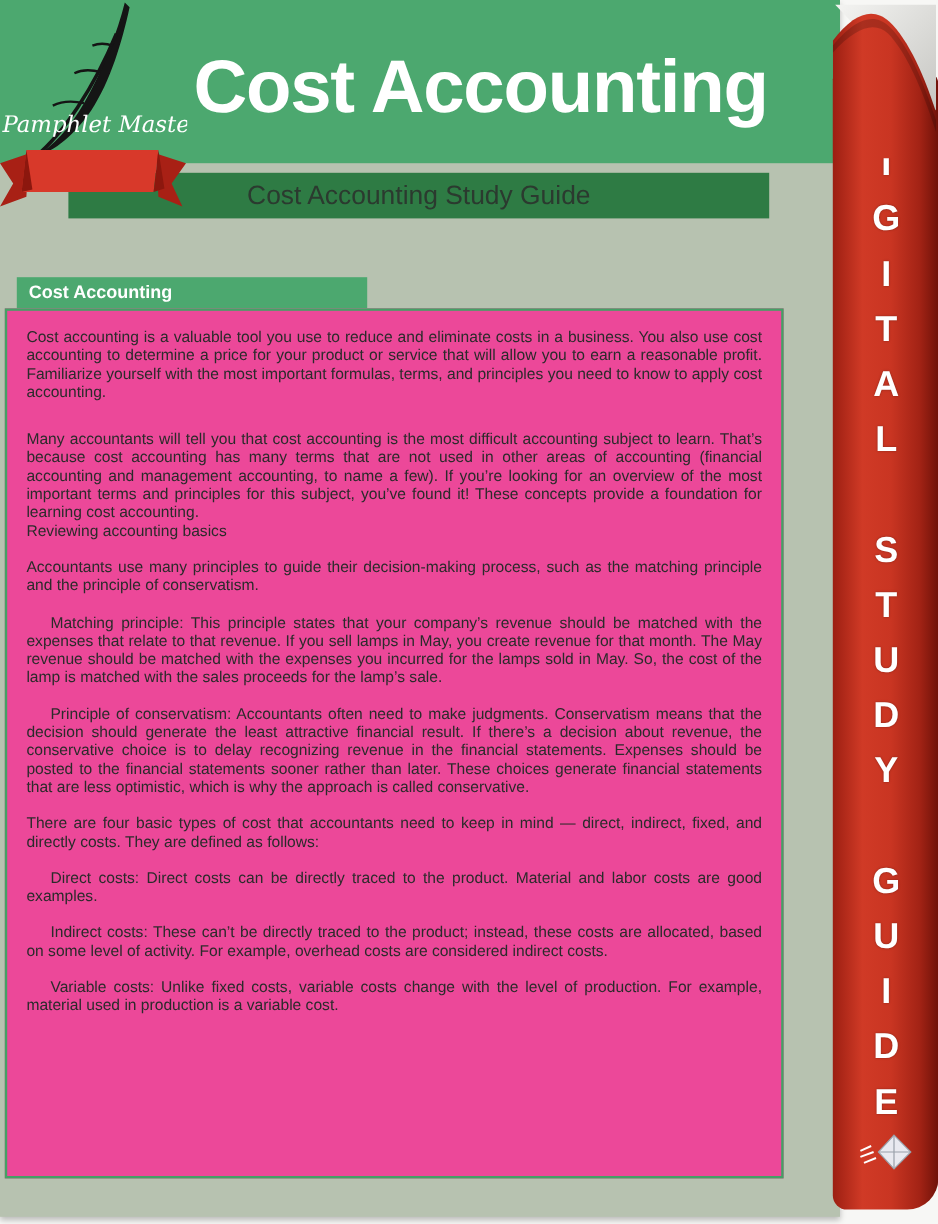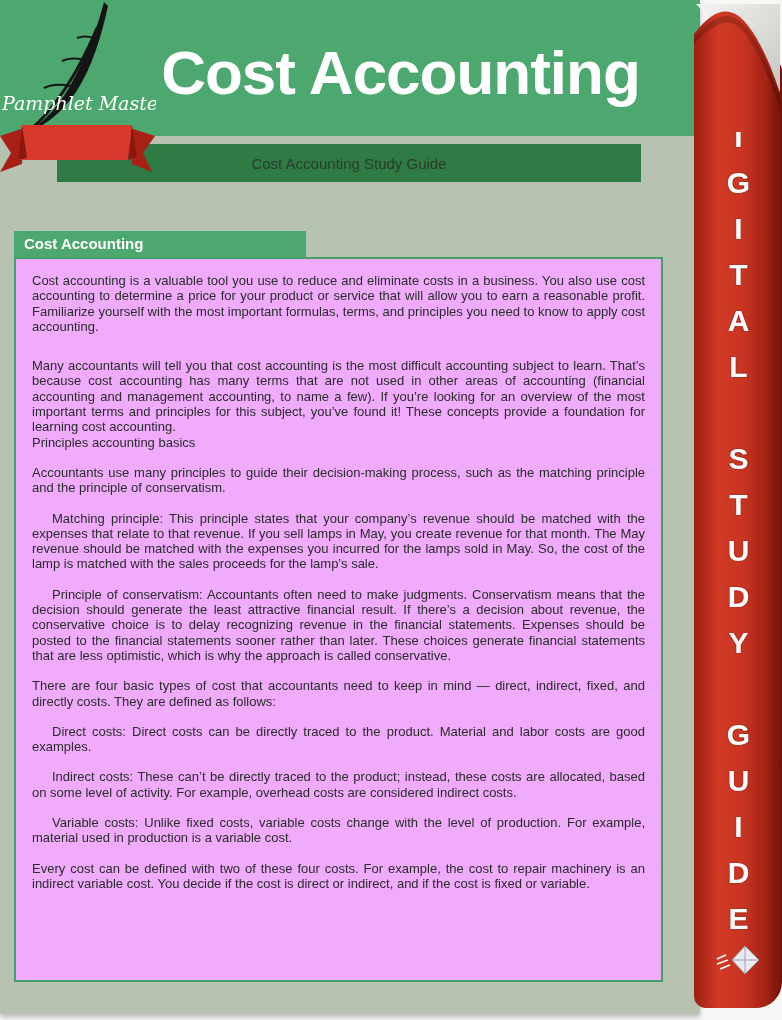--- a/index.html
+++ b/index.html
@@ -27,33 +27,33 @@
     font-size:62px; font-weight:bold; letter-spacing:-1px;
     color:#ffffff; line-height:1;
     white-space:nowrap;
   }
   .logo-svg { position:absolute; left:0; top:0; z-index:3; }
   .subtitle-bar {
     position:absolute; left:57px; top:144px;
     width:584px; height:38px;
     background:#2e7b44;
     display:flex; align-items:center; justify-content:center;
-    font-size:15px; color:#2b3a2f;
+    font-size:22px; color:#2b3a2f;
   }
   .content-tab {
     position:absolute; left:14px; top:231px;
     width:292px; height:26px;
     background:#4ca86f;
     color:#fff; font-weight:bold; font-size:15px;
     line-height:26px; padding-left:10px;
   }
   .content-box {
-    position:absolute; left:14px; top:257px;
+    position:absolute; left:4px; top:257px;
     width:649px; height:725px;
-    background:#f0abfc;
+    background:#ec4899;
     border:2px solid #44a065;
     padding:14px 16px 10px 16px;
     overflow:hidden;
   }
   .content-box p {
     font-size:13px; line-height:15.3px;
     color:#2b2b2b; text-align:justify;
     margin:0 0 15px 0;
   }
   .content-box p.indent { text-indent:20px; }
@@ -109,29 +109,28 @@
 
   <div class="subtitle-bar">
     <span>Cost Accounting Study Guide</span>
   </div>
 
   <div class="content-tab">Cost Accounting</div>
 
   <div class="content-box">
     <p>Cost accounting is a valuable tool you use to reduce and eliminate costs in a business. You also use cost accounting to determine a price for your product or service that will allow you to earn a reasonable profit. Familiarize yourself with the most important formulas, terms, and principles you need to know to apply cost accounting.</p>
     <p class="no-gap">Many accountants will tell you that cost accounting is the most difficult accounting subject to learn. That’s because cost accounting has many terms that are not used in other areas of accounting (financial accounting and management accounting, to name a few). If you’re looking for an overview of the most important terms and principles for this subject, you’ve found it! These concepts provide a foundation for learning cost accounting.</p>
-    <p>Principles accounting basics</p>
+    <p>Reviewing accounting basics</p>
     <p>Accountants use many principles to guide their decision-making process, such as the matching principle and the principle of conservatism.</p>
     <p class="indent">Matching principle: This principle states that your company’s revenue should be matched with the expenses that relate to that revenue. If you sell lamps in May, you create revenue for that month. The May revenue should be matched with the expenses you incurred for the lamps sold in May. So, the cost of the lamp is matched with the sales proceeds for the lamp’s sale.</p>
     <p class="indent">Principle of conservatism: Accountants often need to make judgments. Conservatism means that the decision should generate the least attractive financial result. If there’s a decision about revenue, the conservative choice is to delay recognizing revenue in the financial statements. Expenses should be posted to the financial statements sooner rather than later. These choices generate financial statements that are less optimistic, which is why the approach is called conservative.</p>
     <p>There are four basic types of cost that accountants need to keep in mind — direct, indirect, fixed, and directly costs. They are defined as follows:</p>
     <p class="indent">Direct costs: Direct costs can be directly traced to the product. Material and labor costs are good examples.</p>
     <p class="indent">Indirect costs: These can’t be directly traced to the product; instead, these costs are allocated, based on some level of activity. For example, overhead costs are considered indirect costs.</p>
     <p class="indent">Variable costs: Unlike fixed costs, variable costs change with the level of production. For example, material used in production is a variable cost.</p>
-    <p>Every cost can be defined with two of these four costs. For example, the cost to repair machinery is an indirect variable cost. You decide if the cost is direct or indirect, and if the cost is fixed or variable.</p>
   </div>
 
 </div>
 
 <div class="spine">
   <div class="spine-text">DIGITAL STUDY GUIDE</div>
   <svg class="spine-gem" width="46" height="32" viewBox="0 0 46 32">
     <path d="M2,15 L11,11" stroke="#ffffff" stroke-width="1.6" fill="none"></path>
     <path d="M2,20 L13,16" stroke="#ffffff" stroke-width="1.6" fill="none"></path>
     <path d="M5,25 L15,21" stroke="#ffffff" stroke-width="1.6" fill="none"></path>

